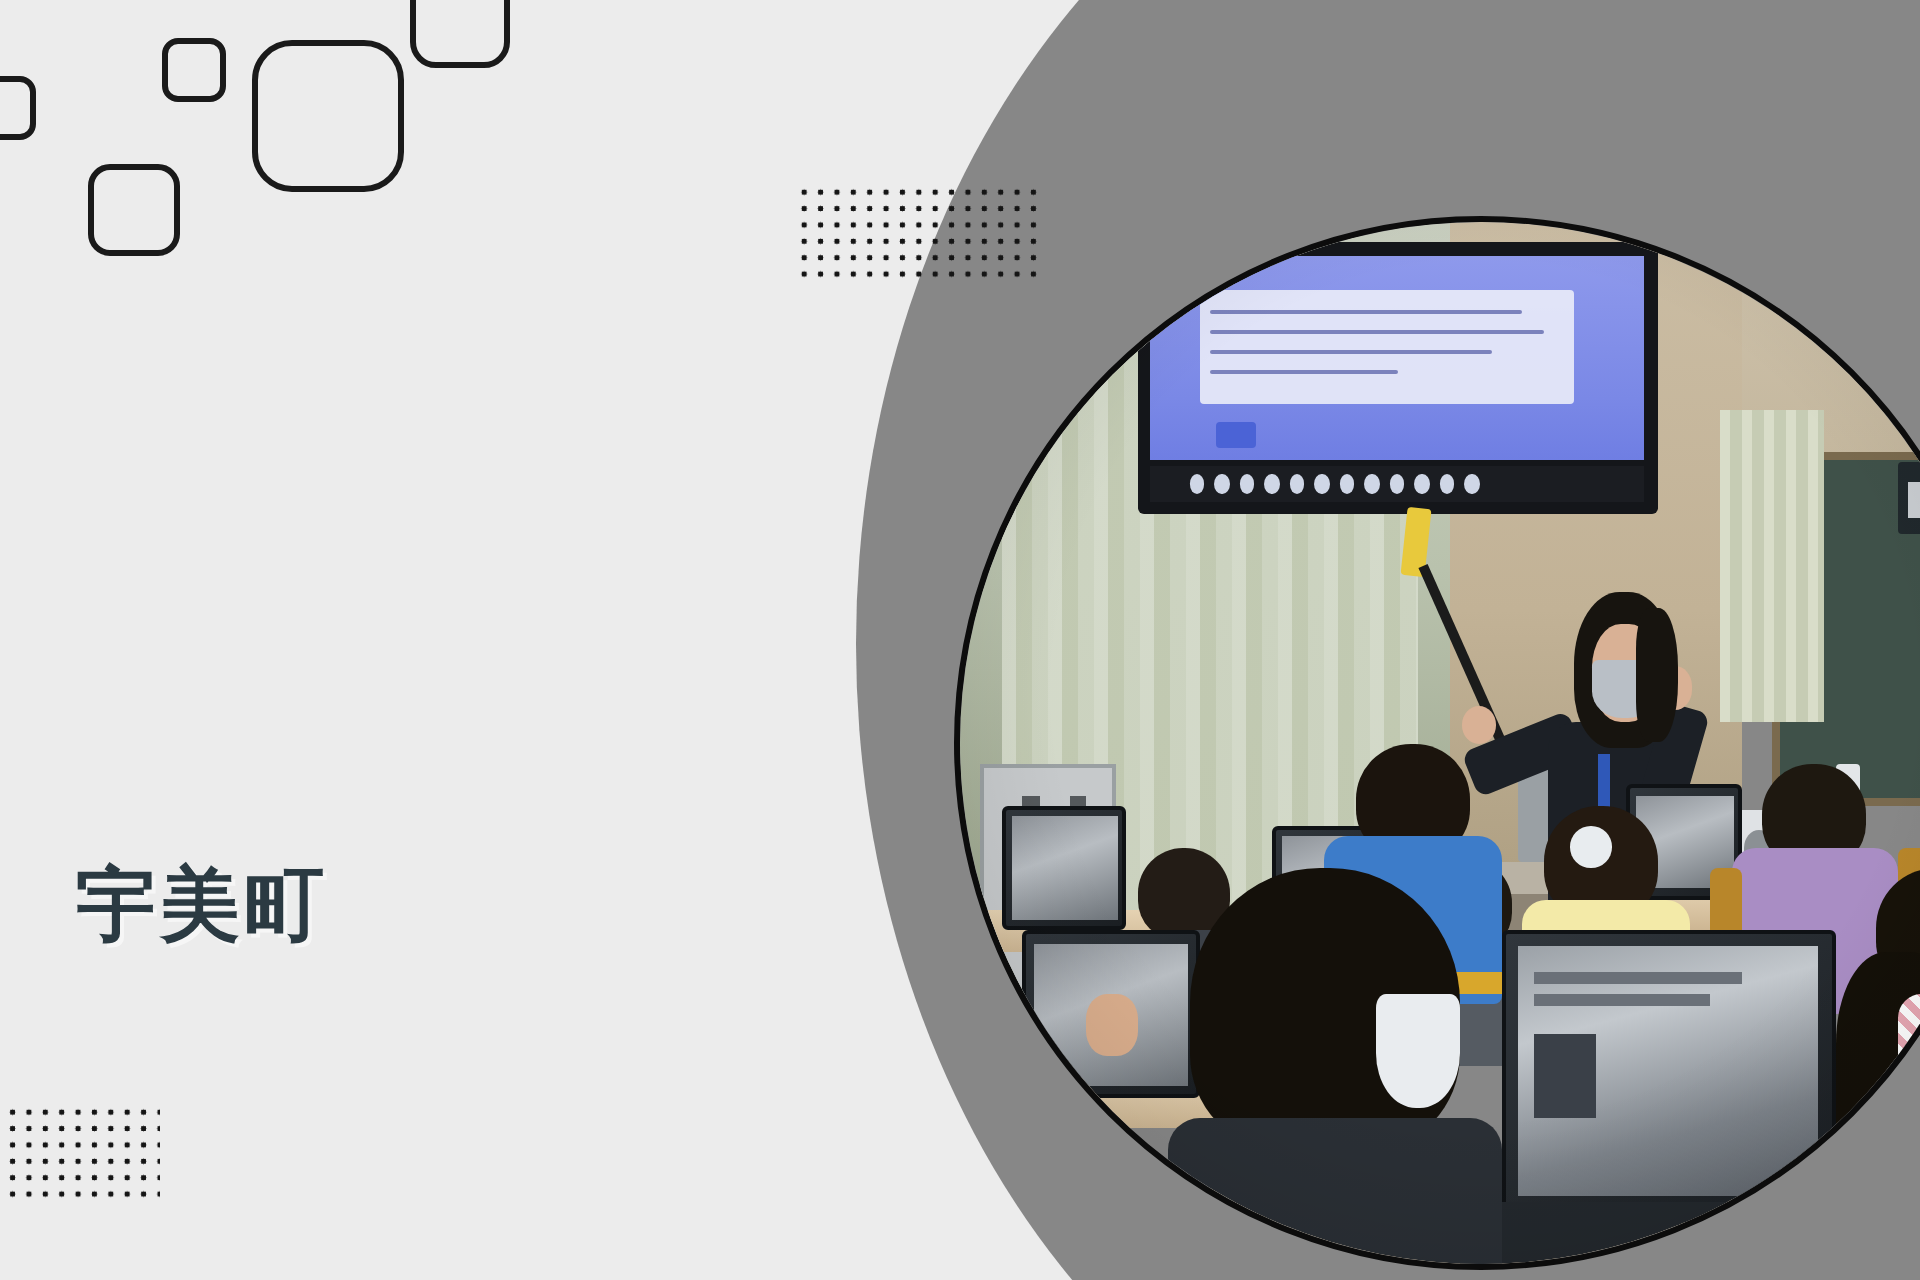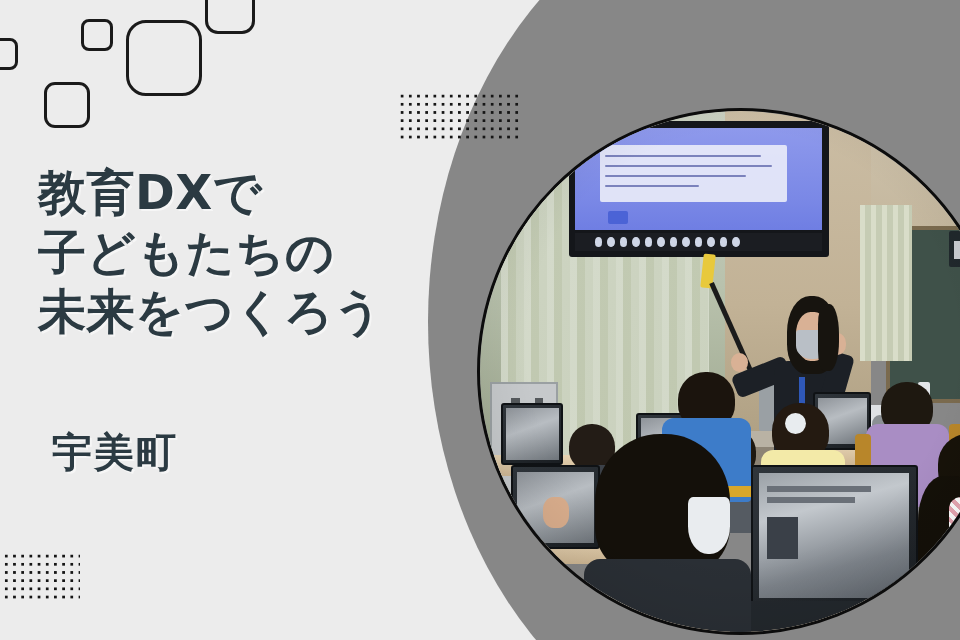--- a/index.html
+++ b/index.html
@@ -137,21 +137,21 @@
     color: #2b3a42;
     font-size: 48px;
     font-weight: 700;
     line-height: 1.24;
     letter-spacing: 0.5px;
     white-space: pre;
     text-shadow: 2px 2px 0 rgba(255,255,255,.55);
   }
   #subtitle {
     position: absolute;
-    left: 52px;
+    left: 38px;
     top: 425px;
     color: #2b3a42;
     font-size: 40px;
     font-weight: 700;
     letter-spacing: 2px;
     text-shadow: 2px 2px 0 rgba(255,255,255,.55);
   }
 </style>
 </head>
 <body>
@@ -291,18 +291,15 @@
 
   <div class="rsq" style="left:-14px; top:38px;  width:26px; height:26px; border-radius:8px;"></div>
   <div class="rsq" style="left:44px;  top:82px;  width:40px; height:40px; border-radius:11px;"></div>
   <div class="rsq" style="left:81px;  top:19px;  width:26px; height:26px; border-radius:8px;"></div>
   <div class="rsq" style="left:126px; top:20px;  width:70px; height:70px; border-radius:20px;"></div>
   <div class="rsq" style="left:205px; top:-16px; width:44px; height:44px; border-radius:13px;"></div>
 
   <div class="dotgrid" style="left:398px; top:92px;  width:124px; height:48px;"></div>
   <div class="dotgrid" style="left:-6px;  top:552px; width:86px;  height:48px;"></div>
 
-  <div id="headline">教育DXで
-子どもたちの
-未来をつくろう</div>
   <div id="subtitle">宇美町</div>
 
 </div>
 
 </body></html>

